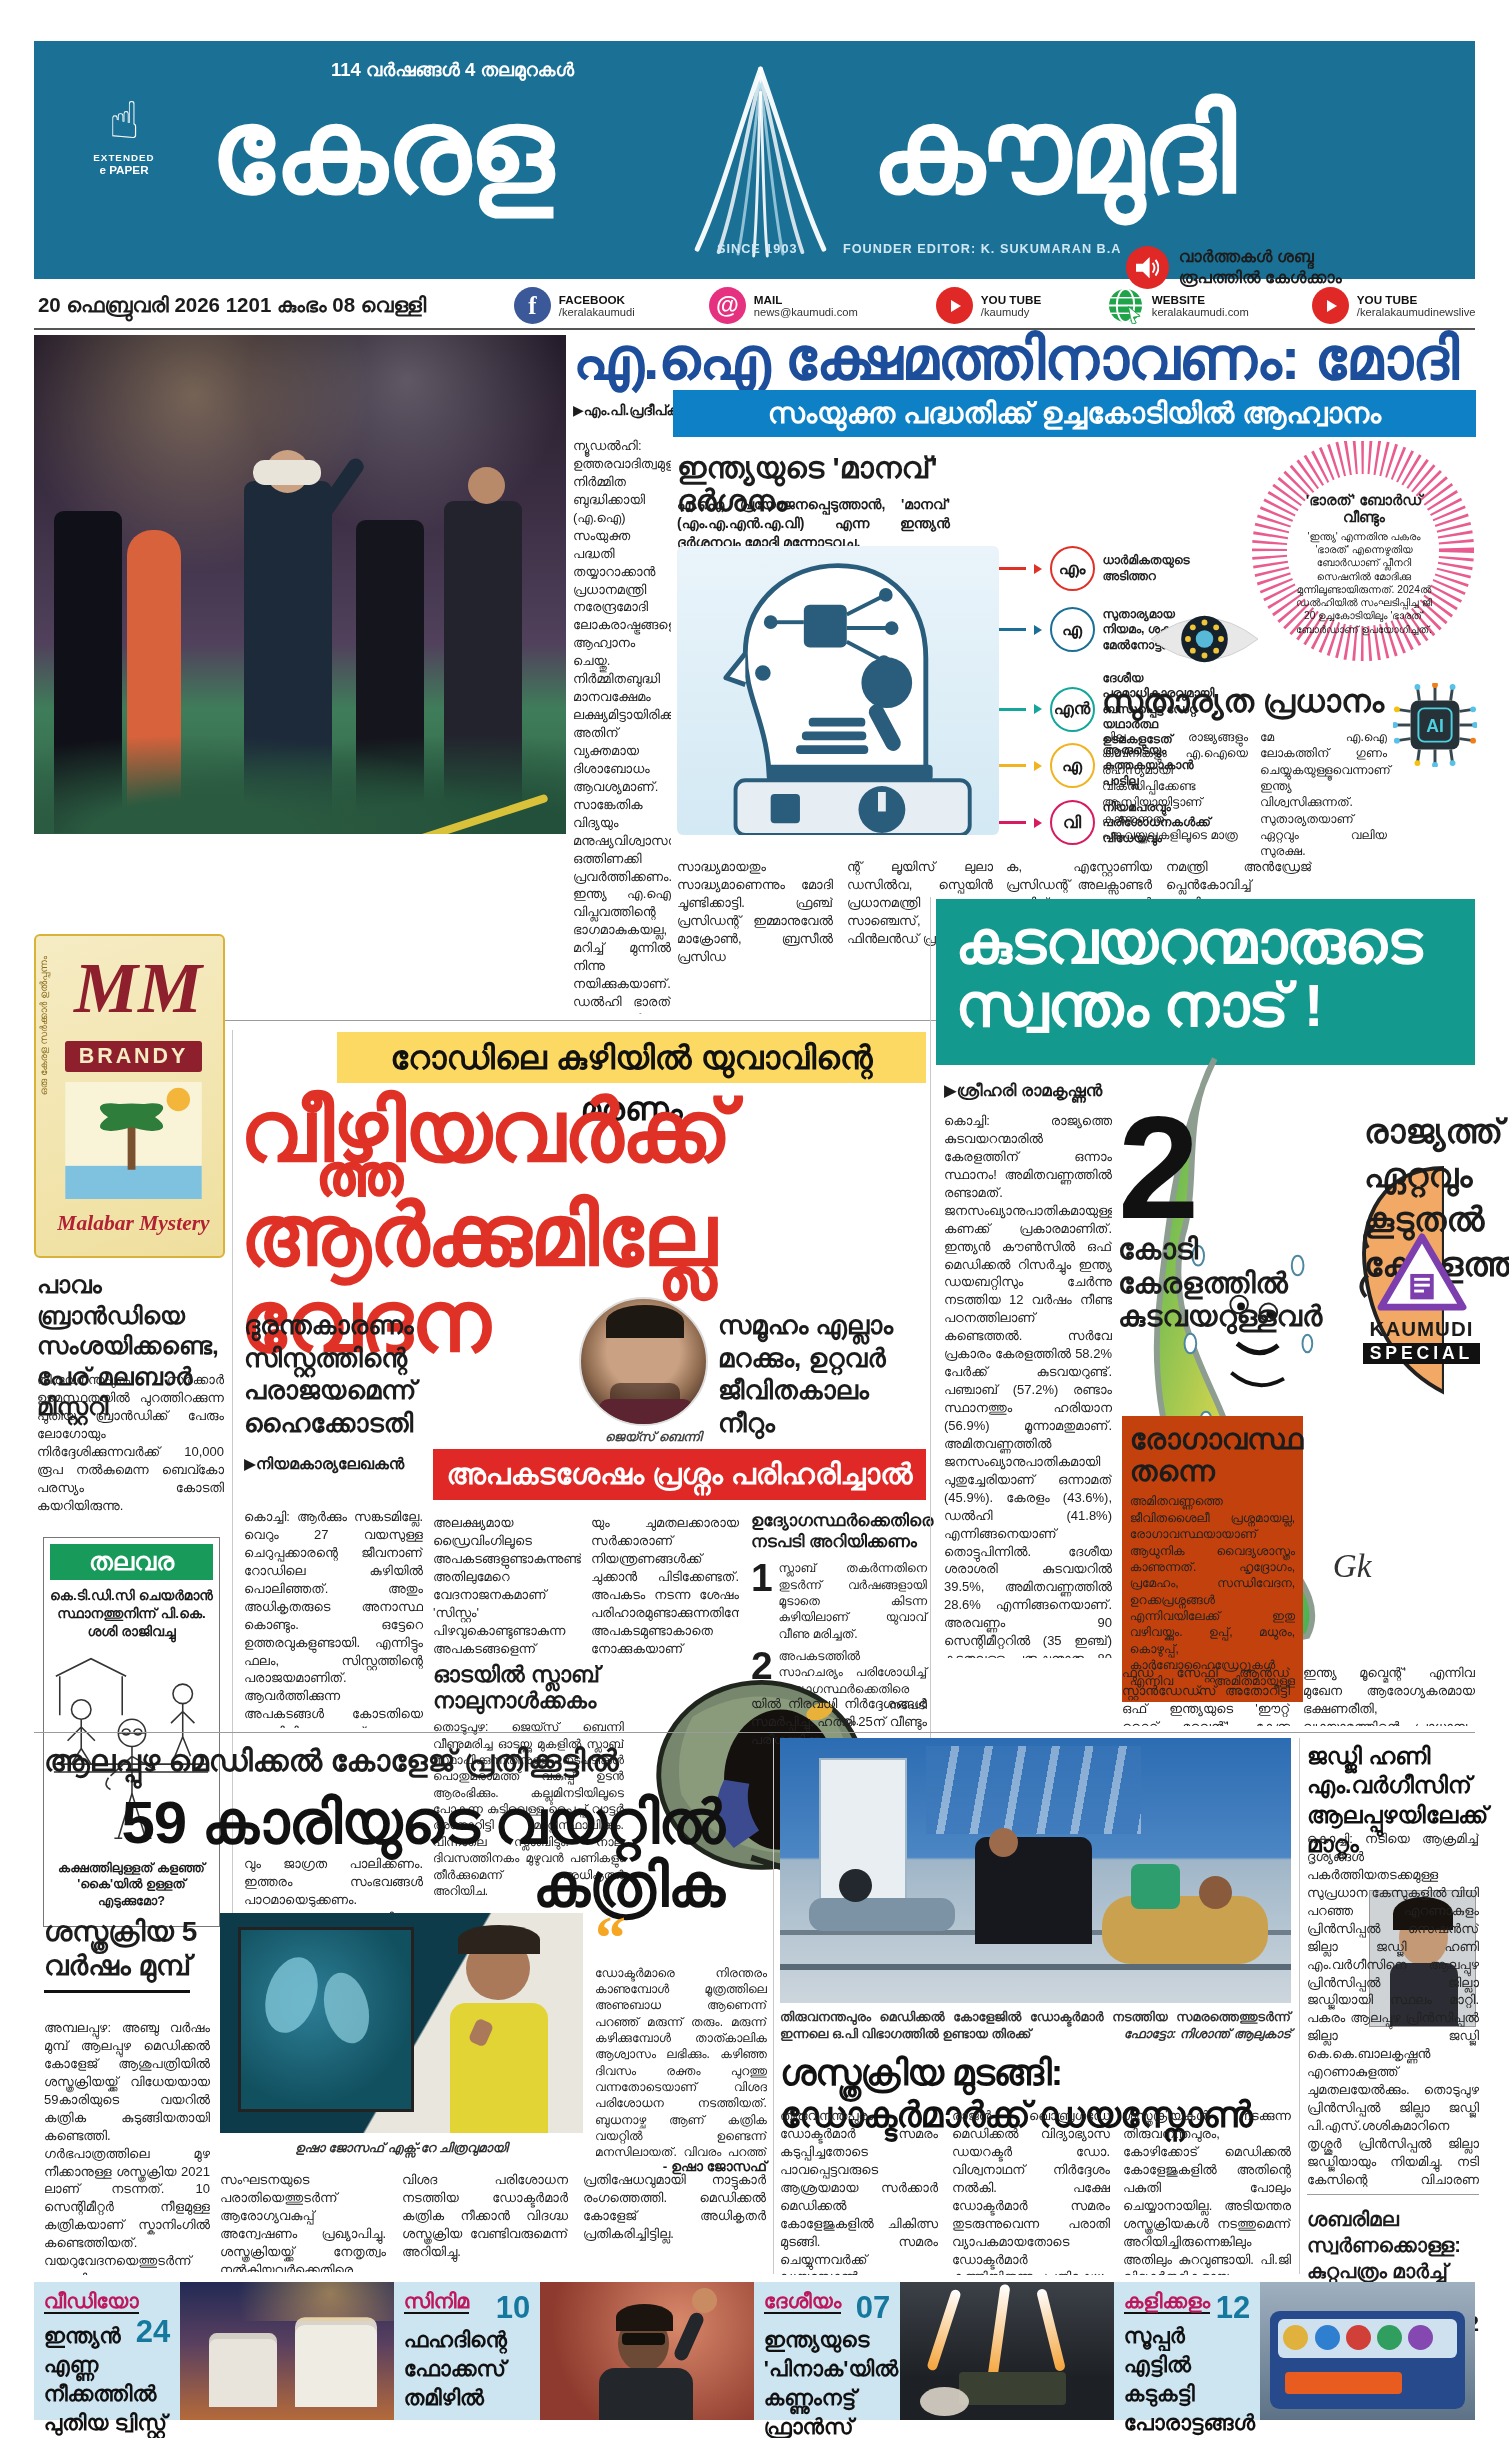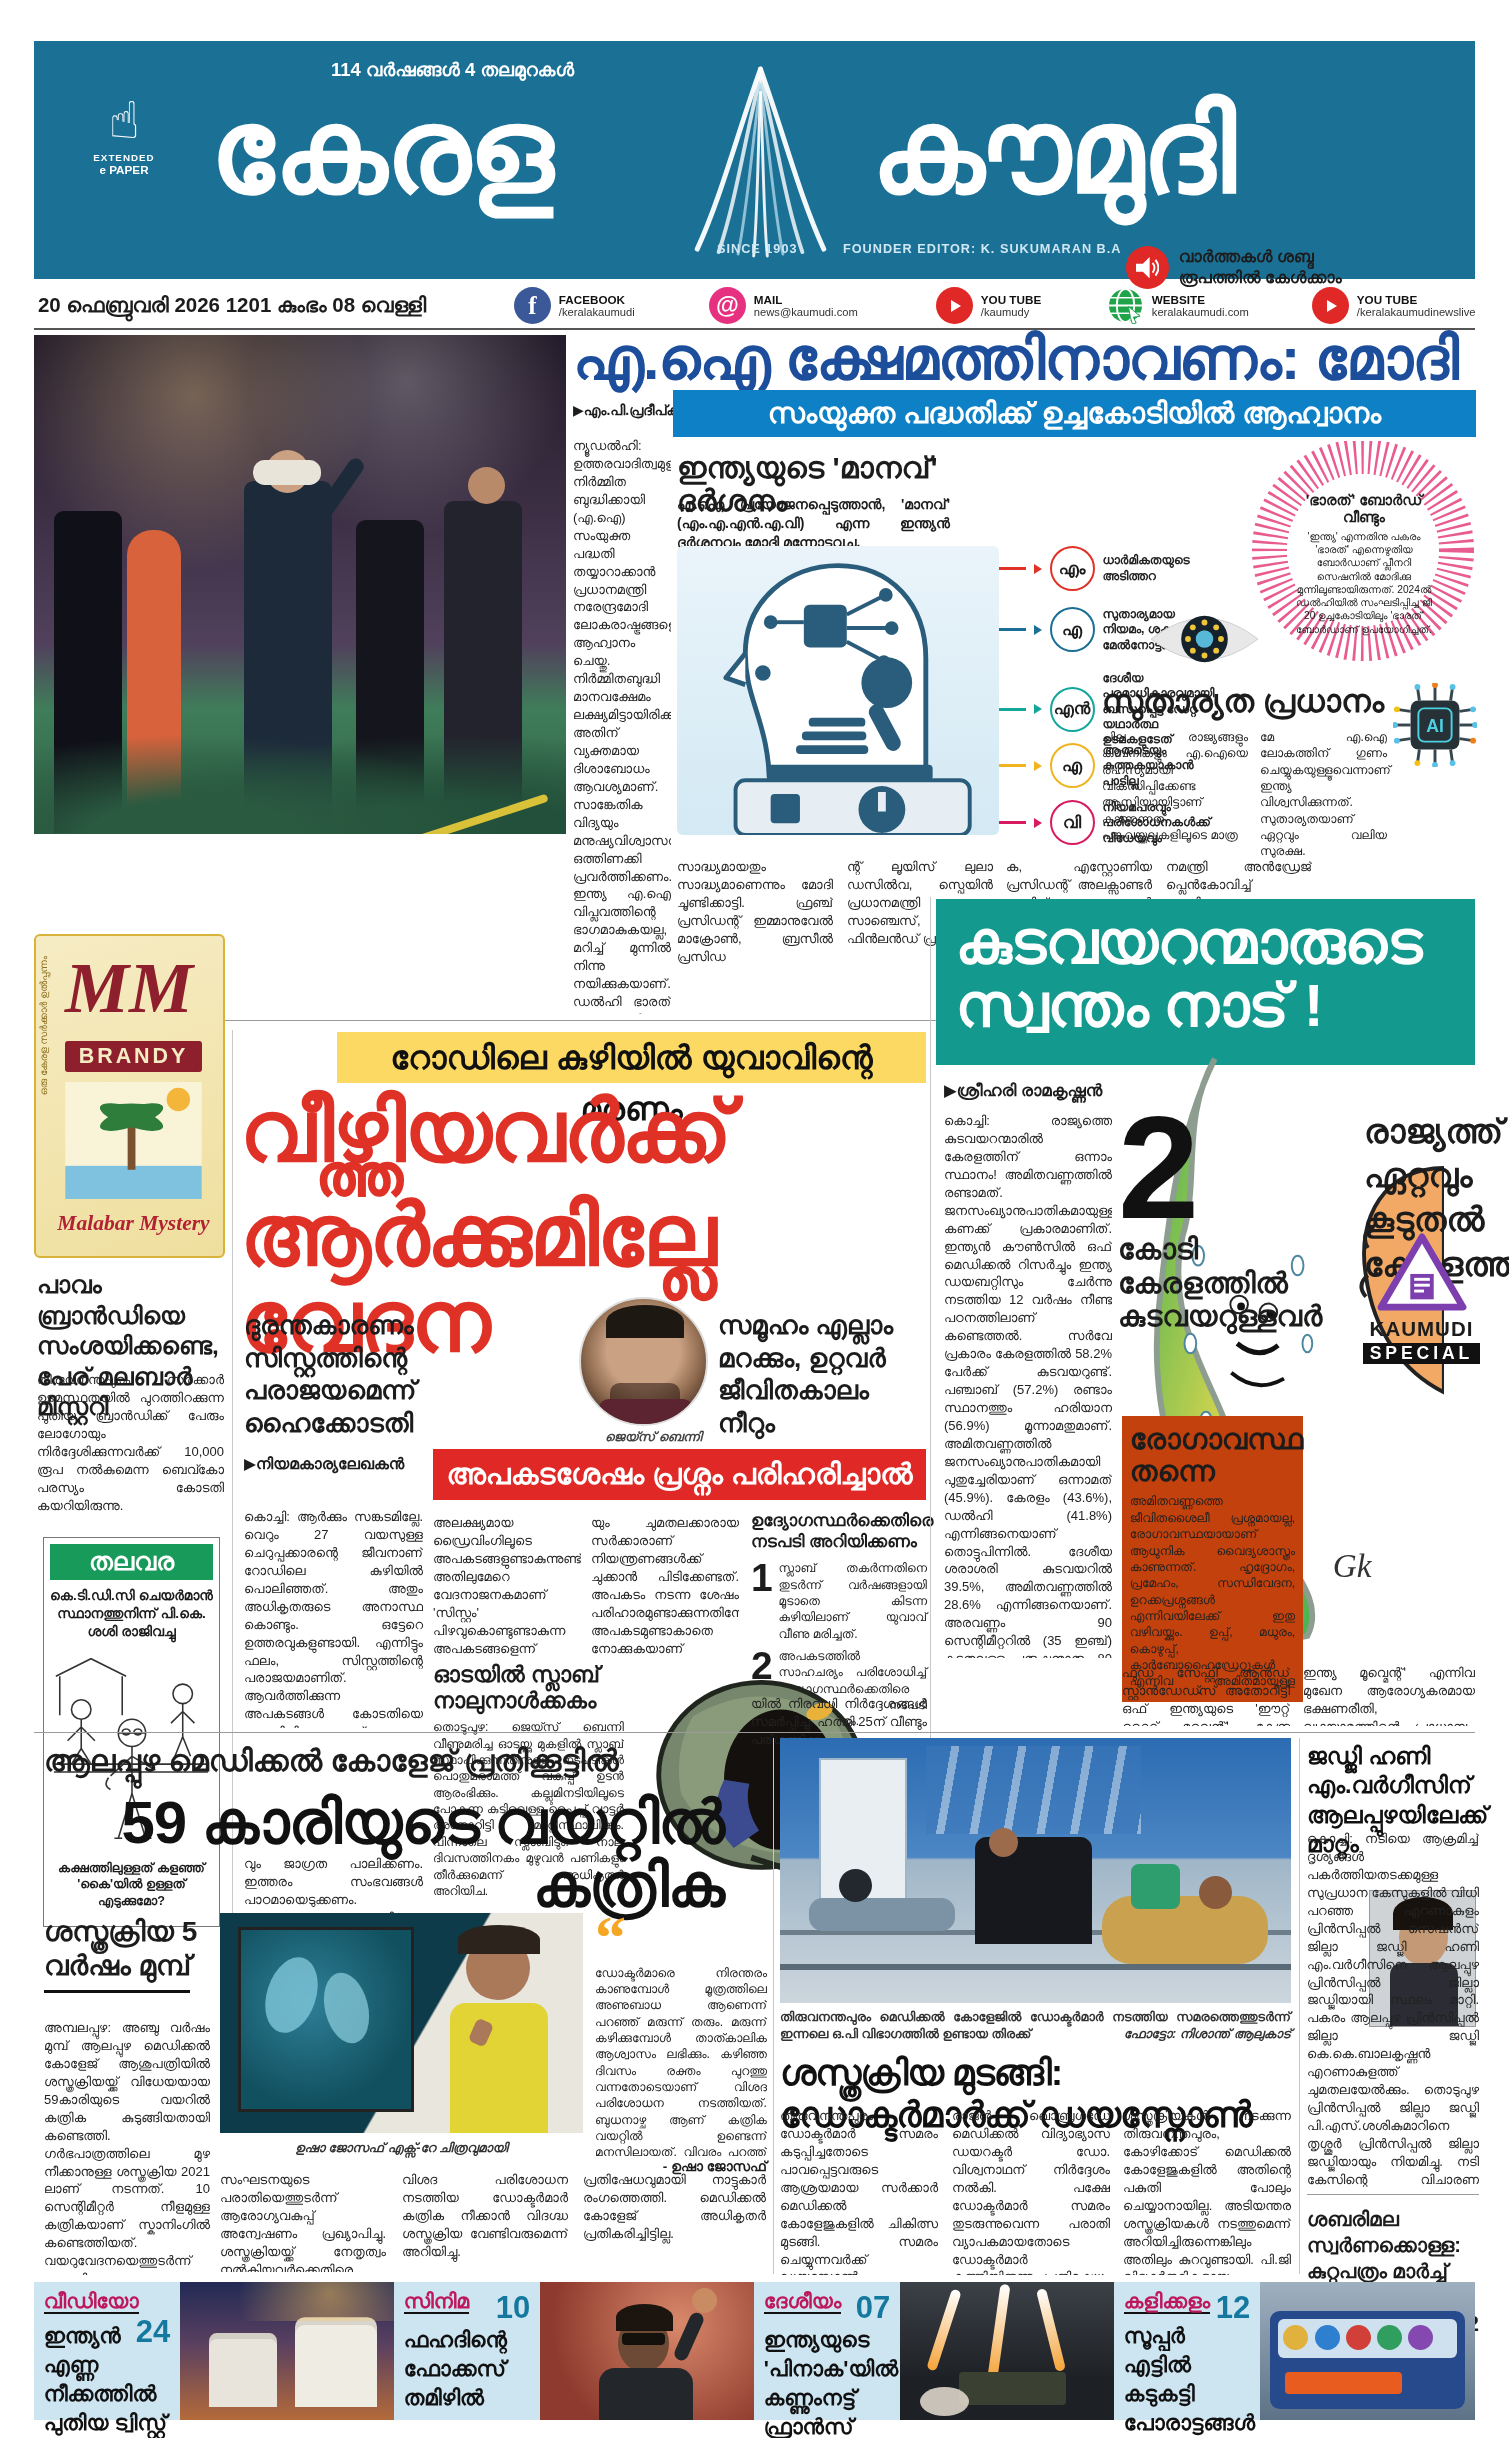--- a/index.html
+++ b/index.html
@@ -295,21 +295,21 @@
 
   <div class="abs body-txt" style="left:677px;top:858px;width:156px;height:152px;overflow:hidden;">സാദ്ധ്യമായതും സാദ്ധ്യമാണെന്നും മോദി ചൂണ്ടിക്കാട്ടി. ഫ്രഞ്ച് പ്രസിഡന്റ് ഇമ്മാനുവേൽ മാക്രോൺ, ബ്രസീൽ പ്രസിഡ</div>
   <div class="abs body-txt" style="left:847px;top:858px;width:146px;height:152px;overflow:hidden;">ന്റ് ലൂയിസ് ലുലാ ഡസിൽവ, സ്പെയിൻ പ്രധാനമന്ത്രി പെഡ്രോ സാഞ്ചെസ്, ഫിൻലൻഡ് പ്രധാ</div>
   <div class="abs body-txt" style="left:1006px;top:858px;width:146px;height:152px;overflow:hidden;">ക, എസ്റ്റോണിയ പ്രസിഡന്റ് അലക്സാണ്ടർ വ്യചിച്ച്, ക്രൊയേഷ്യൻ പ്രധാ</div>
   <div class="abs body-txt" style="left:1166px;top:858px;width:146px;height:152px;overflow:hidden;">നമന്ത്രി അൻഡ്രേജ് പ്ലെൻകോവിച്ച് എന്നിവരും ഉച്ചകോടിയിൽ പങ്കെടുത്തു.</div>
 
   <div class="abs rule-h" style="left:34px;top:1020px;width:1441px;"></div>
 
   <div class="abs" style="left:34px;top:934px;width:191px;height:324px;background:linear-gradient(160deg,#f6ecc4,#efdf9e);border:2px solid #d9b23a;border-radius:5.9px;overflow:hidden;">
     <div class="abs vert" style="left:2px;top:19.5px;font-size:9.8px;color:#8a6d1f;">ഒരു കേരള സർക്കാർ ഉൽപ്പന്നം</div>
-    <div class="abs" style="left:29px;top:15.6px;width:137px;text-align:left;font-family:'Liberation Serif',serif;font-style:italic;font-weight:bold;font-size:72px;color:#8e1f2c;line-height:1;">MM</div>
+    <div class="abs" style="left:29px;top:15.6px;width:137px;text-align:right;font-family:'Liberation Serif',serif;font-style:italic;font-weight:bold;font-size:72px;color:#8e1f2c;line-height:1;">MM</div>
     <div class="abs" style="left:29px;top:105px;width:137px;text-align:center;background:#8e1f2c;color:#f6ecc4;font-weight:bold;font-size:21.5px;letter-spacing:2.9px;padding:2.9px 0;border-radius:2.9px;">BRANDY</div>
     <svg class="abs" width="137" height="117" viewBox="0 0 140 120" style="left:29px;top:146px;">
       <rect x="0" y="0" width="140" height="120" fill="#f9f3d8"></rect>
       <rect x="0" y="86" width="140" height="34" fill="#7fc2e0"></rect>
       <rect x="64" y="40" width="8" height="50" fill="#7a5230"></rect>
       <g fill="#2f7d3a">
           <ellipse cx="68" cy="36" rx="34" ry="10" transform="rotate(-18 68 36)"></ellipse>
           <ellipse cx="68" cy="36" rx="34" ry="10" transform="rotate(18 68 36)"></ellipse>
           <ellipse cx="68" cy="30" rx="30" ry="8"></ellipse>
         </g>

